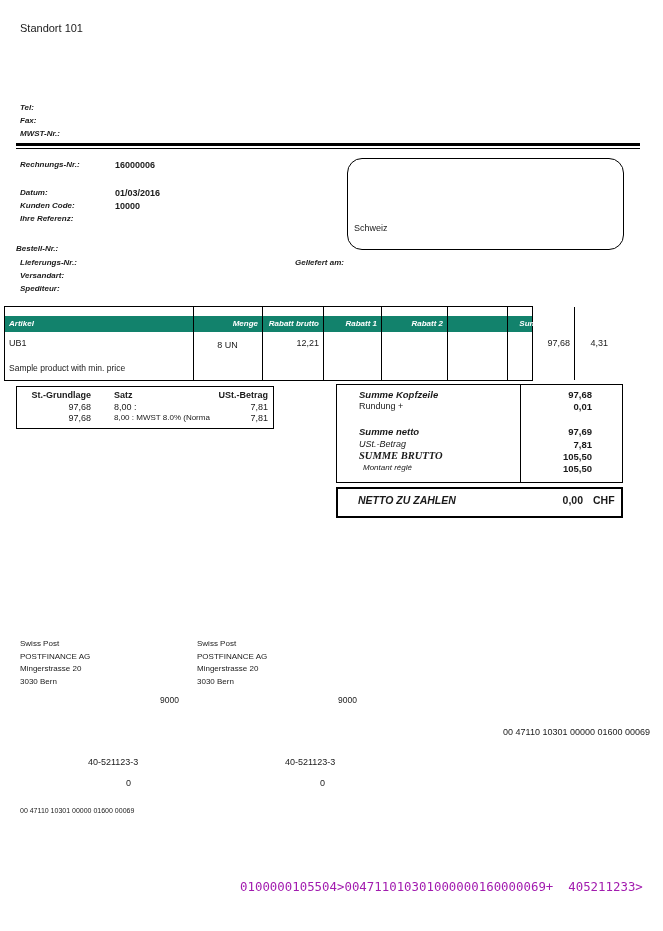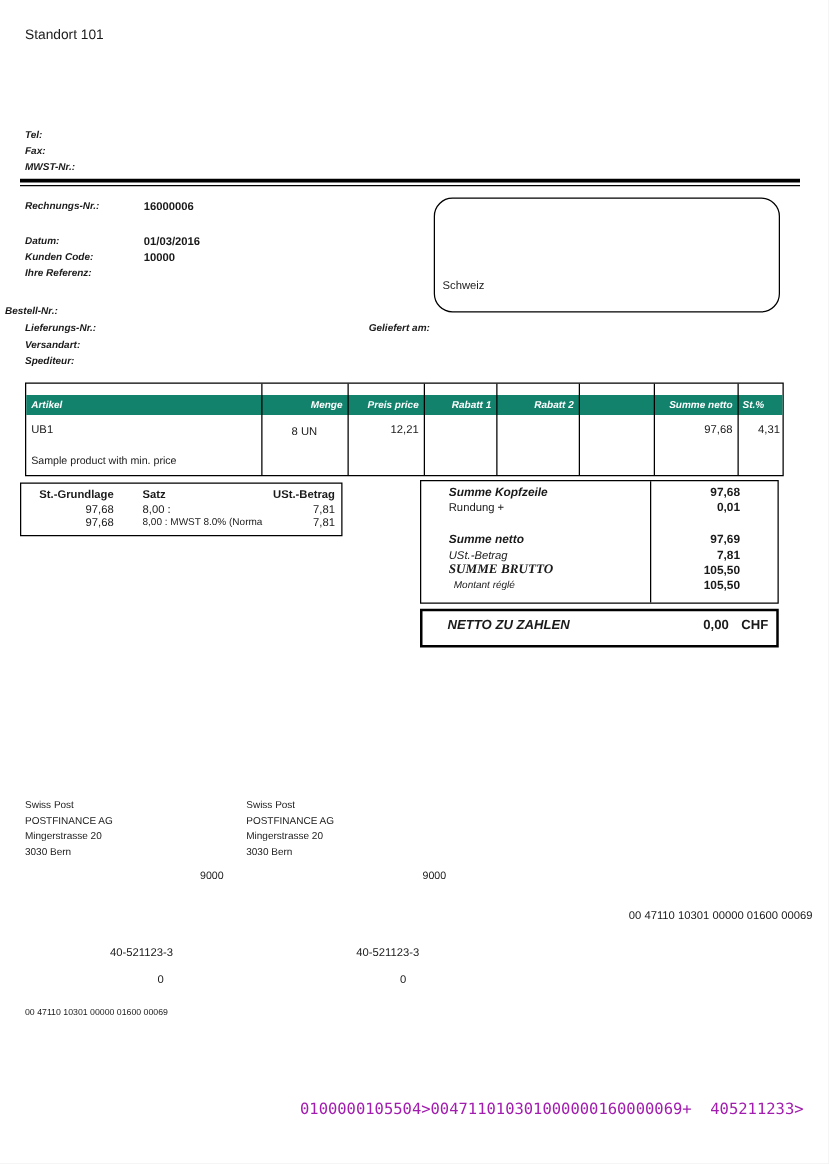--- a/index.html
+++ b/index.html
@@ -72,43 +72,43 @@
   <div class="abs fld-val" style="left:115px; top:160px;">16000006</div>
 
   <div class="abs fld-lbl" style="left:20px; top:188px;">Datum:</div>
   <div class="abs fld-val" style="left:115px; top:188px;">01/03/2016</div>
 
   <div class="abs fld-lbl" style="left:20px; top:201px;">Kunden Code:</div>
   <div class="abs fld-val" style="left:115px; top:201px;">10000</div>
 
   <div class="abs fld-lbl" style="left:20px; top:214px;">Ihre Referenz:</div>
 
-  <div class="abs fld-lbl" style="left:4px; top:244px;">Bestell-Nr.:</div>
+  <div class="abs fld-lbl" style="left:16px; top:244px;">Bestell-Nr.:</div>
   <div class="abs fld-lbl" style="left:20px; top:258px;">Lieferungs-Nr.:</div>
   <div class="abs fld-lbl" style="left:20px; top:271px;">Versandart:</div>
   <div class="abs fld-lbl" style="left:20px; top:284px;">Spediteur:</div>
   <div class="abs fld-lbl" style="left:295px; top:258px;">Geliefert am:</div>
 
   <div class="abs addr-box" style="left:347px; top:158px; width:277px; height:92px;border-radius:15px;">
     <div class="abs addr-country" style="left:6px; top:64px;">Schweiz</div>
   </div>
 
-  <div class="abs items-table" style="left:20px; top:306px; width:607px; height:75px;">
+  <div class="abs items-table" style="left:4px; top:306px; width:529px; height:75px;">
     <div class="green-bar" style="top:9px; height:16px;"></div>
     <div class="col-line" style="left:188px;"></div>
     <div class="col-line" style="left:257px;"></div>
     <div class="col-line" style="left:318px;"></div>
     <div class="col-line" style="left:376px;"></div>
     <div class="col-line" style="left:442px;"></div>
     <div class="col-line" style="left:502px;"></div>
     <div class="col-line" style="left:569px;"></div>
 
     <div class="th" style="left:4px; top:12px;">Artikel</div>
     <div class="th r" style="left:188px; top:12px; width:65px;">Menge</div>
-    <div class="th r" style="left:257px; top:12px; width:57px;">Preis price</div>
+    <div class="th r" style="left:257px; top:12px; width:57px;">Rabatt brutto</div>
     <div class="th r" style="left:318px; top:12px; width:54px;">Rabatt 1</div>
     <div class="th r" style="left:376px; top:12px; width:62px;">Rabatt 2</div>
     <div class="th r" style="left:502px; top:12px; width:63px;">Summe netto</div>
     <div class="th" style="left:573px; top:12px;">St.%</div>
 
     <div class="td" style="left:4px; top:31px;">UB1</div>
     <div class="td c" style="left:188px; top:33px; width:69px;">8 UN</div>
     <div class="td r" style="left:257px; top:31px; width:57px;">12,21</div>
     <div class="td r" style="left:502px; top:31px; width:63px;">97,68</div>
     <div class="td r" style="left:569px; top:31px; width:34px;">4,31</div>

